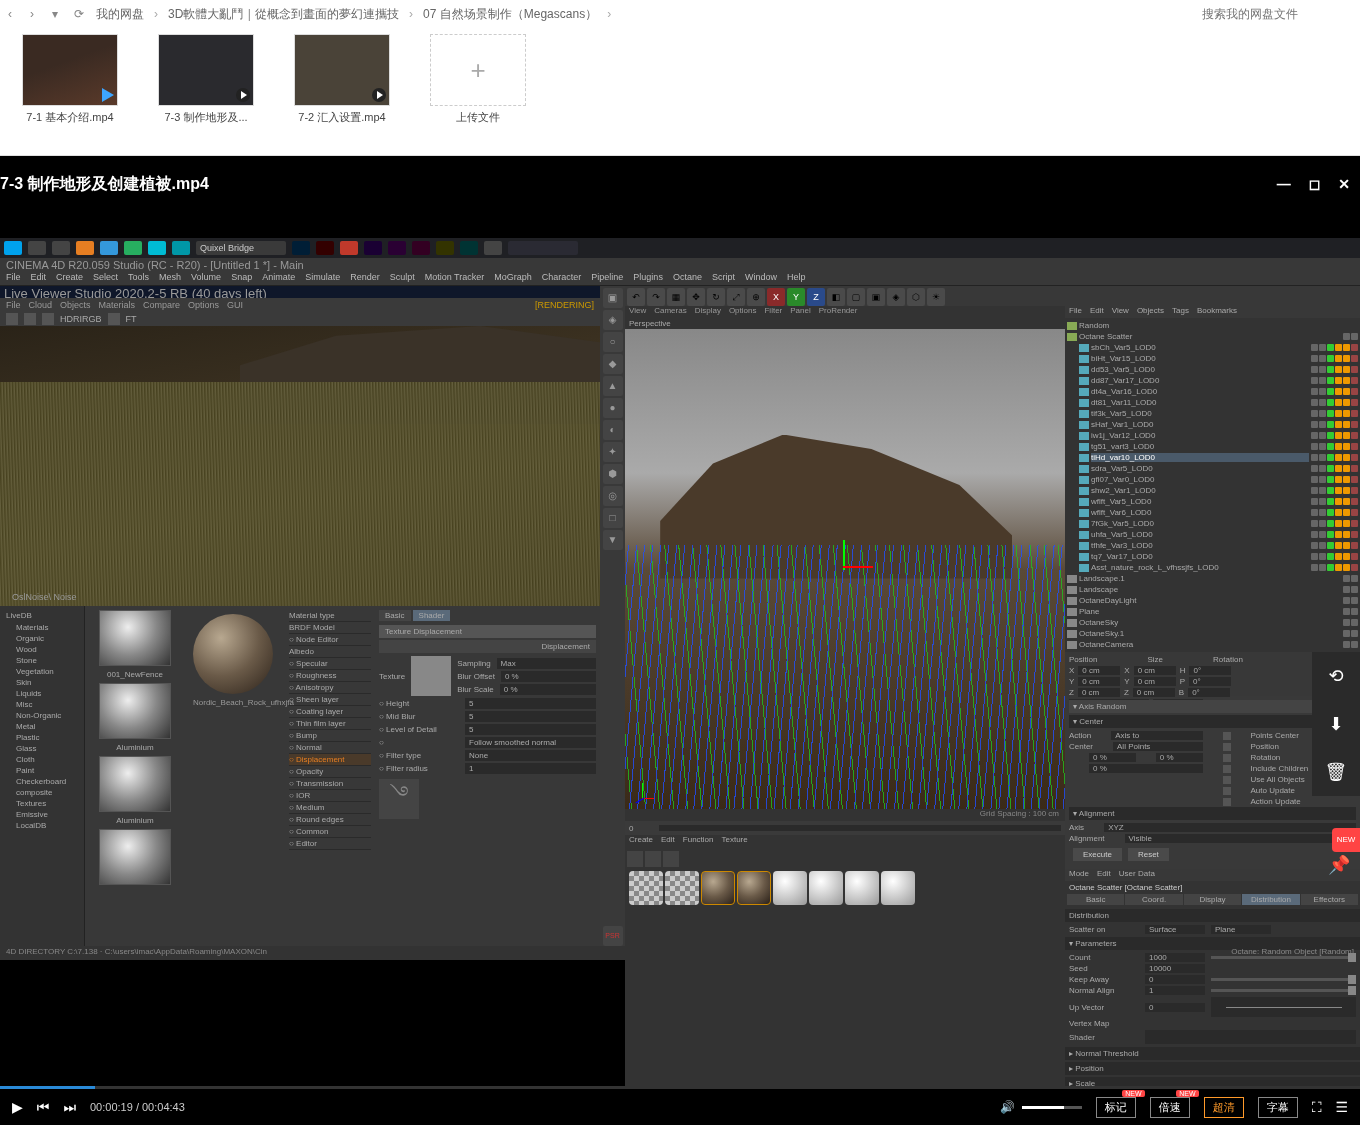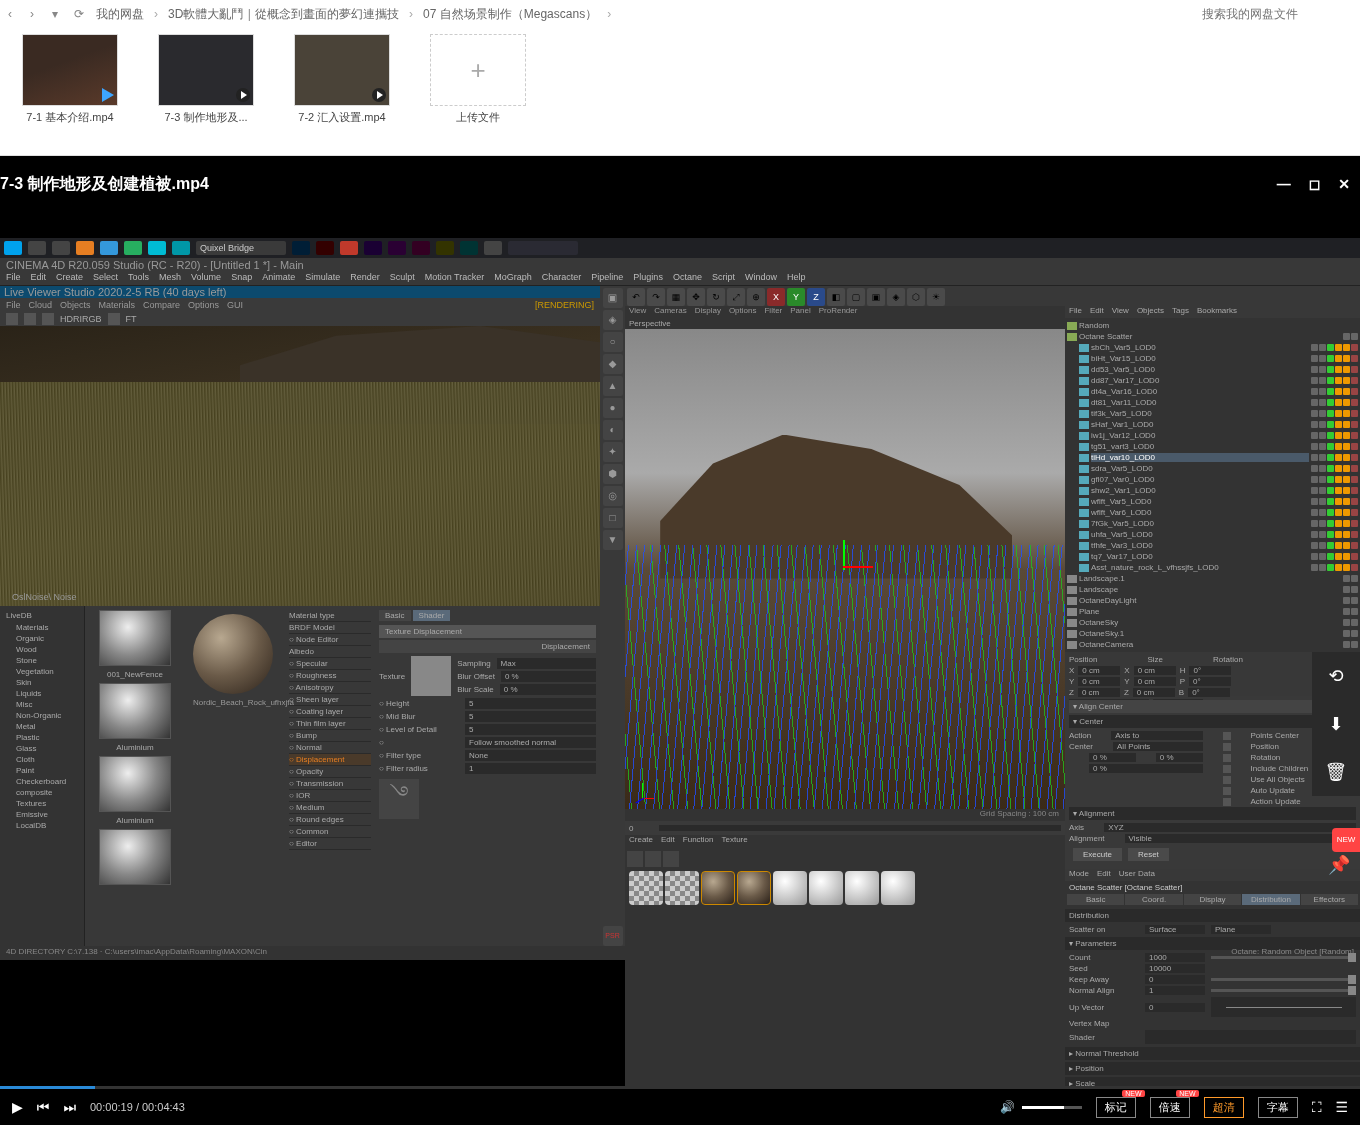--- a/index.html
+++ b/index.html
@@ -40,21 +40,21 @@
 .ti.qb { background:#3a3a3a; width:90px; color:#ccc; font-size:9px; line-height:14px; padding-left:4px; }
 .ti.ps { background:#001e36; } .ti.ai { background:#330000; } .ti.red { background:#c0392b; }
 .ti.ae { background:#1a0033; } .ti.pr { background:#2a0033; } .ti.me { background:#330022; }
 .ti.m { background:#333300; } .ti.ds { background:#003333; } .ti.c4 { background:#2a2a33; width:70px; }
 
 .c4d-title { height:14px; background:#383838; color:#999; font-size:11px; padding:1px 6px; }
 .c4d-menu { height:14px; background:#383838; color:#bbb; font-size:9px; display:flex; gap:10px; padding:0 6px; border-bottom:1px solid #222; }
 .c4d-body { height:660px; display:flex; background:#393939; }
 
 .left-col { width:600px; display:flex; flex-direction:column; }
-.lv-title { background:#0c4a6e; color:#999; font-size:11px; height:12px; padding:0 4px; }
+.lv-title { background:#0f172a; color:#999; font-size:13px; height:12px; padding:0 4px; }
 .lv-bar { height:14px; background:#3a3a3a; color:#999; font-size:9px; display:flex; gap:8px; padding:0 6px; align-items:center; }
 .lv-tool { height:14px; background:#3a3a3a; display:flex; gap:6px; padding:0 6px; align-items:center; font-size:9px; color:#aaa; }
 .lv-tool .sq { width:12px; height:12px; background:#555; }
 .viewport1 { flex:1; background:linear-gradient(170deg,#2a2318 0%,#3a3020 30%,#4a4028 60%,#2a2015 100%); position:relative; overflow:hidden; }
 .grass { position:absolute; bottom:0; left:0; right:0; top:20%; background:repeating-linear-gradient(88deg,#5a5530 0px,#6a6540 1px,#4a4520 2px,#5a5530 3px); opacity:0.85; }
 .rock { position:absolute; top:0; left:40%; width:80%; height:35%; background:#3a3228; clip-path:polygon(0 40%,20% 10%,50% 0,80% 20%,100% 50%,90% 100%,0 100%); }
 .vp1-label { position:absolute; left:12px; bottom:4px; color:#999; font-size:9px; }
 .livedb { height:14px; background:#3a3a3a; color:#b88; font-size:9px; padding:1px 6px; }
 
 .bottom-panels { height:340px; display:flex; background:#333; }
@@ -881,21 +881,21 @@
                   <span class="cf">0°</span>
                 </div>
               <div class="crow">
                   <span class="cf" style="width:80px">Object (Abs)</span>
                   <span class="cf" style="width:50px">Size</span>
                   <span style="flex:1"></span>
                   <span class="cf" style="background:#555">Apply</span>
                 </div>
             </div>
             <div class="axis-section">
-              <div class="sec-hd" style="background:#444">▾ <span>Align Center</span></div>
+              <div class="sec-hd" style="background:#444">▾ <span>Axis Random</span></div>
               <div class="sec-hd">▾ <span>Center</span></div>
               <div style="display:flex;gap:20px">
                 <div style="flex:1">
                   <div class="arow">
                       <span>Action</span>
                       <span class="af">Axis to</span>
                     </div>
                   <div class="arow">
                       <span>Center</span>
                       <span class="af">All Points</span>

